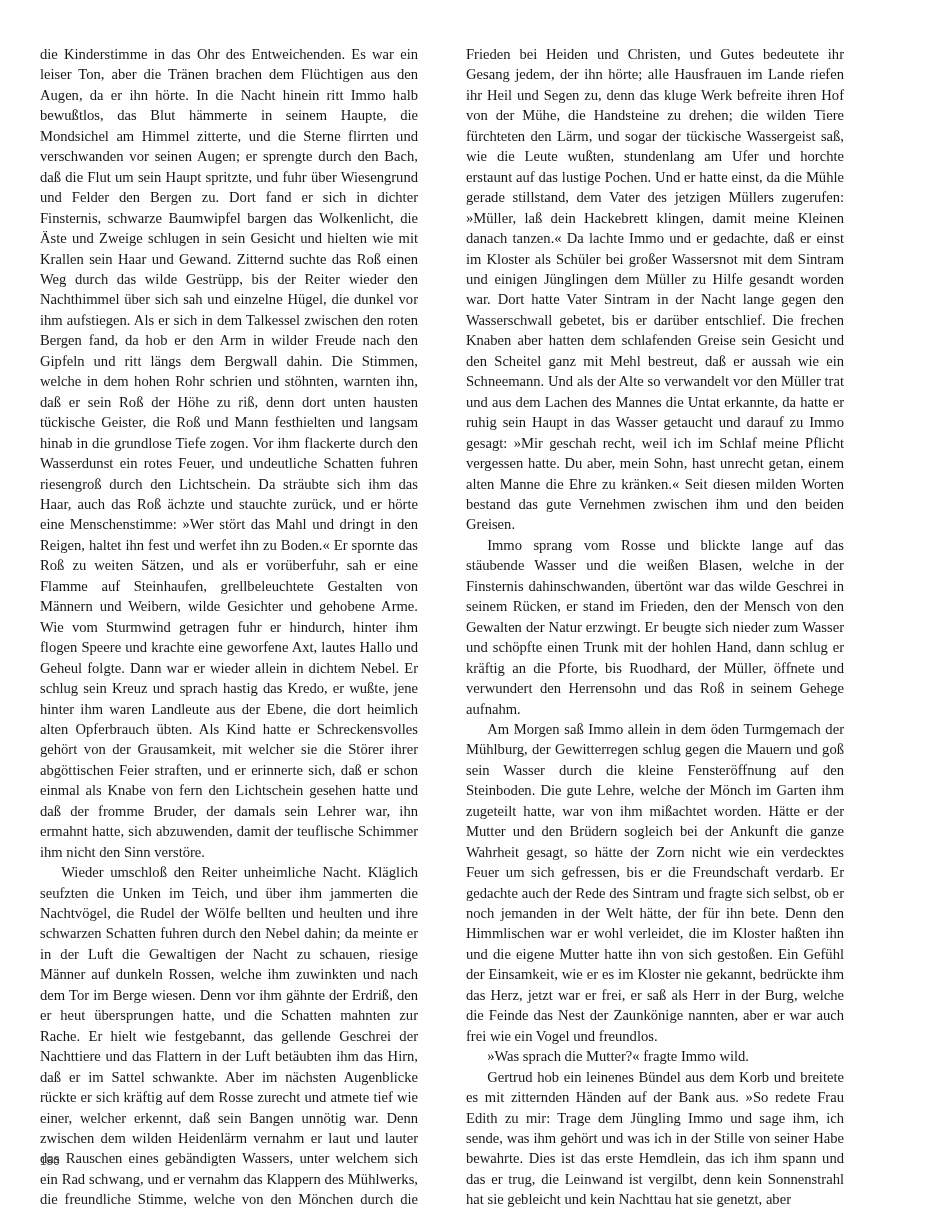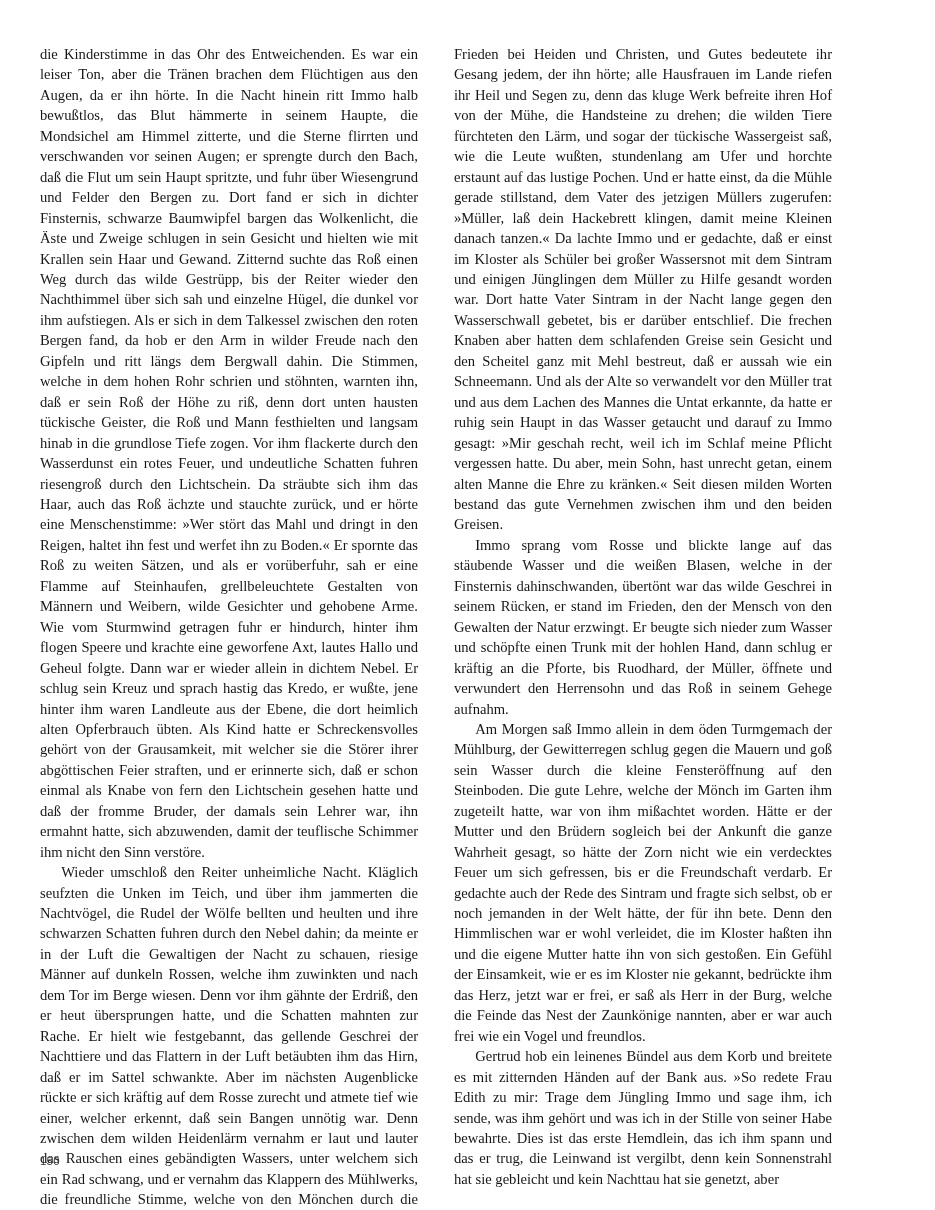--- a/index.html
+++ b/index.html
@@ -21,21 +21,21 @@
   .page-inner {
     position: absolute;
     left: 40px;
     top: 44px;
     width: 805px;
     height: 1092px;
   }
   .columns {
     display: flex;
     flex-direction: row;
-    gap: 36px;
+    gap: 48px;
     height: 100%;
   }
   .col {
     width: 378px;
     flex: 0 0 378px;
   }
   p {
     margin: 0;
     font-size: 14.6px;
     line-height: 20.45px;
@@ -65,18 +65,19 @@
   <div class="page-inner">
     <div class="columns">
       <div class="col">
         <p>die Kinderstimme in das Ohr des Entweichenden. Es war ein leiser Ton, aber die Tränen brachen dem Flüchtigen aus den Augen, da er ihn hörte. In die Nacht hinein ritt Immo halb bewußtlos, das Blut hämmerte in seinem Haupte, die Mondsichel am Himmel zitterte, und die Sterne flirrten und verschwanden vor seinen Augen; er sprengte durch den Bach, daß die Flut um sein Haupt spritzte, und fuhr über Wiesengrund und Felder den Bergen zu. Dort fand er sich in dichter Finsternis, schwarze Baumwipfel bargen das Wolkenlicht, die Äste und Zweige schlugen in sein Gesicht und hielten wie mit Krallen sein Haar und Gewand. Zitternd suchte das Roß einen Weg durch das wilde Gestrüpp, bis der Reiter wieder den Nachthimmel über sich sah und einzelne Hügel, die dunkel vor ihm aufstiegen. Als er sich in dem Talkessel zwischen den roten Bergen fand, da hob er den Arm in wilder Freude nach den Gipfeln und ritt längs dem Bergwall dahin. Die Stimmen, welche in dem hohen Rohr schrien und stöhnten, warnten ihn, daß er sein Roß der Höhe zu riß, denn dort unten hausten tückische Geister, die Roß und Mann festhielten und langsam hinab in die grundlose Tiefe zogen. Vor ihm flackerte durch den Wasserdunst ein rotes Feuer, und undeutliche Schatten fuhren riesengroß durch den Lichtschein. Da sträubte sich ihm das Haar, auch das Roß ächzte und stauchte zurück, und er hörte eine Menschenstimme: »Wer stört das Mahl und dringt in den Reigen, haltet ihn fest und werfet ihn zu Boden.« Er spornte das Roß zu weiten Sätzen, und als er vorüberfuhr, sah er eine Flamme auf Steinhaufen, grellbeleuchtete Gestalten von Männern und Weibern, wilde Gesichter und gehobene Arme. Wie vom Sturmwind getragen fuhr er hindurch, hinter ihm flogen Speere und krachte eine geworfene Axt, lautes Hallo und Geheul folgte. Dann war er wieder allein in dichtem Nebel. Er schlug sein Kreuz und sprach hastig das Kredo, er wußte, jene hinter ihm waren Landleute aus der Ebene, die dort heimlich alten Opferbrauch übten. Als Kind hatte er Schreckensvolles gehört von der Grausamkeit, mit welcher sie die Störer ihrer abgöttischen Feier straften, und er erinnerte sich, daß er schon einmal als Knabe von fern den Lichtschein gesehen hatte und daß der fromme Bruder, der damals sein Lehrer war, ihn ermahnt hatte, sich abzuwenden, damit der teuflische Schimmer ihm nicht den Sinn verstöre.</p>
         <p class="indent">Wieder umschloß den Reiter unheimliche Nacht. Kläglich seufzten die Unken im Teich, und über ihm jammerten die Nachtvögel, die Rudel der Wölfe bellten und heulten und ihre schwarzen Schatten fuhren durch den Nebel dahin; da meinte er in der Luft die Gewaltigen der Nacht zu schauen, riesige Männer auf dunkeln Rossen, welche ihm zuwinkten und nach dem Tor im Berge wiesen. Denn vor ihm gähnte der Erdriß, den er heut übersprungen hatte, und die Schatten mahnten zur Rache. Er hielt wie festgebannt, das gellende Geschrei der Nachttiere und das Flattern in der Luft betäubten ihm das Hirn, daß er im Sattel schwankte. Aber im nächsten Augenblicke rückte er sich kräftig auf dem Rosse zurecht und atmete tief wie einer, welcher erkennt, daß sein Bangen unnötig war. Denn zwischen dem wilden Heidenlärm vernahm er laut und lauter das Rauschen eines gebändigten Wassers, unter welchem sich ein Rad schwang, und er vernahm das Klappern des Mühlwerks, die freundliche Stimme, welche von den Mönchen durch die Worte gedeutet war: Hilf, Herre Gott. Daran dachte er jetzt. Die Mühle klang bei Tag und Nacht langsam und schneller, wo Menschenwerk fleißig geübt wurde, sie hatte</p>
       </div>
       <div class="col">
         <p>Frieden bei Heiden und Christen, und Gutes bedeutete ihr Gesang jedem, der ihn hörte; alle Hausfrauen im Lande riefen ihr Heil und Segen zu, denn das kluge Werk befreite ihren Hof von der Mühe, die Handsteine zu drehen; die wilden Tiere fürchteten den Lärm, und sogar der tückische Wassergeist saß, wie die Leute wußten, stundenlang am Ufer und horchte erstaunt auf das lustige Pochen. Und er hatte einst, da die Mühle gerade stillstand, dem Vater des jetzigen Müllers zugerufen: »Müller, laß dein Hackebrett klingen, damit meine Kleinen danach tanzen.« Da lachte Immo und er gedachte, daß er einst im Kloster als Schüler bei großer Wassersnot mit dem Sintram und einigen Jünglingen dem Müller zu Hilfe gesandt worden war. Dort hatte Vater Sintram in der Nacht lange gegen den Wasserschwall gebetet, bis er darüber entschlief. Die frechen Knaben aber hatten dem schlafenden Greise sein Gesicht und den Scheitel ganz mit Mehl bestreut, daß er aussah wie ein Schneemann. Und als der Alte so verwandelt vor den Müller trat und aus dem Lachen des Mannes die Untat erkannte, da hatte er ruhig sein Haupt in das Wasser getaucht und darauf zu Immo gesagt: »Mir geschah recht, weil ich im Schlaf meine Pflicht vergessen hatte. Du aber, mein Sohn, hast unrecht getan, einem alten Manne die Ehre zu kränken.« Seit diesen milden Worten bestand das gute Vernehmen zwischen ihm und den beiden Greisen.</p>
         <p class="indent">Immo sprang vom Rosse und blickte lange auf das stäubende Wasser und die weißen Blasen, welche in der Finsternis dahinschwanden, übertönt war das wilde Geschrei in seinem Rücken, er stand im Frieden, den der Mensch von den Gewalten der Natur erzwingt. Er beugte sich nieder zum Wasser und schöpfte einen Trunk mit der hohlen Hand, dann schlug er kräftig an die Pforte, bis Ruodhard, der Müller, öffnete und verwundert den Herrensohn und das Roß in seinem Gehege aufnahm.</p>
         <p class="indent">Am Morgen saß Immo allein in dem öden Turmgemach der Mühlburg, der Gewitterregen schlug gegen die Mauern und goß sein Wasser durch die kleine Fensteröffnung auf den Steinboden. Die gute Lehre, welche der Mönch im Garten ihm zugeteilt hatte, war von ihm mißachtet worden. Hätte er der Mutter und den Brüdern sogleich bei der Ankunft die ganze Wahrheit gesagt, so hätte der Zorn nicht wie ein verdecktes Feuer um sich gefressen, bis er die Freundschaft verdarb. Er gedachte auch der Rede des Sintram und fragte sich selbst, ob er noch jemanden in der Welt hätte, der für ihn bete. Denn den Himmlischen war er wohl verleidet, die im Kloster haßten ihn und die eigene Mutter hatte ihn von sich gestoßen. Ein Gefühl der Einsamkeit, wie er es im Kloster nie gekannt, bedrückte ihm das Herz, jetzt war er frei, er saß als Herr in der Burg, welche die Feinde das Nest der Zaunkönige nannten, aber er war auch frei wie ein Vogel und freundlos.</p>
+        <p class="indent">»Was sprach die Mutter?« fragte Immo wild.</p>
         <p class="indent">Gertrud hob ein leinenes Bündel aus dem Korb und breitete es mit zitternden Händen auf der Bank aus. »So redete Frau Edith zu mir: Trage dem Jüngling Immo und sage ihm, ich sende, was ihm gehört und was ich in der Stille von seiner Habe bewahrte. Dies ist das erste Hemdlein, das ich ihm spann und das er trug, die Leinwand ist vergilbt, denn kein Sonnenstrahl hat sie gebleicht und kein Nachttau hat sie genetzt, aber</p>
       </div>
     </div>
   </div>
   <div class="folio">150</div>
 </div>
 
 </body></html>

